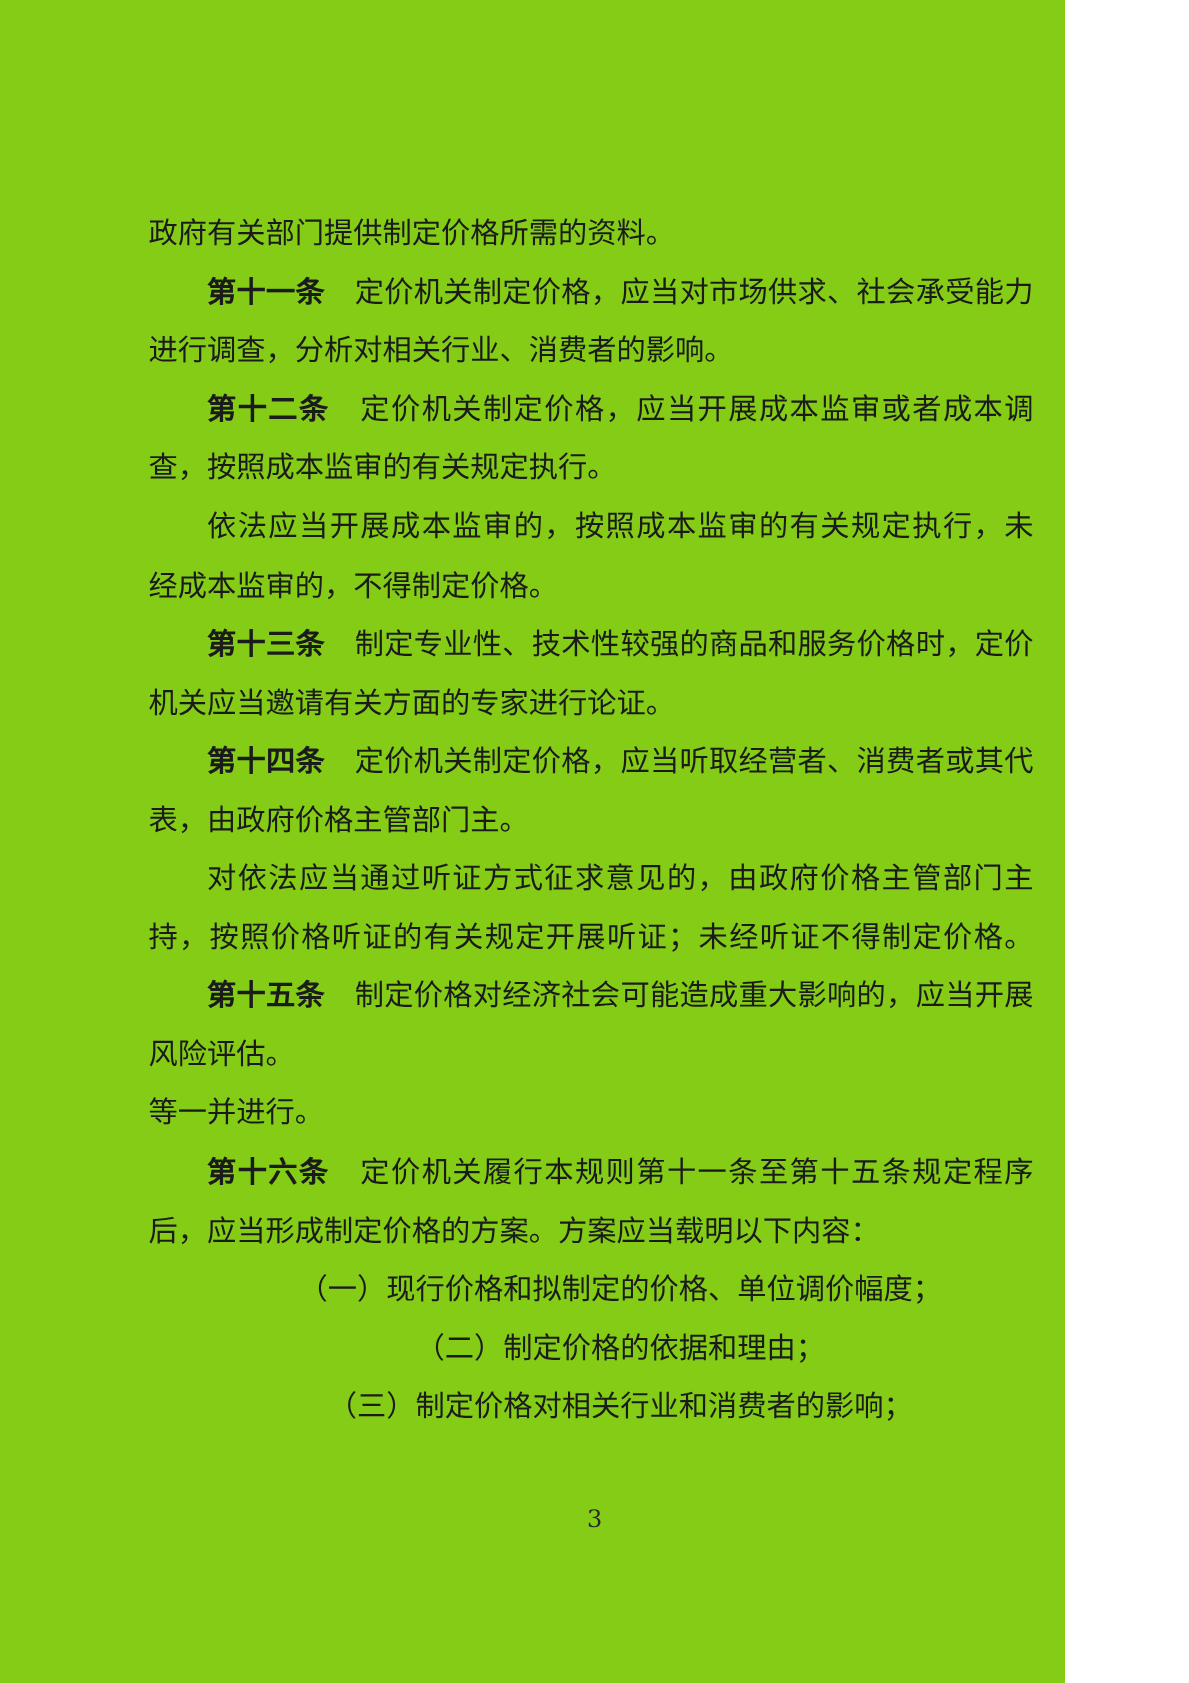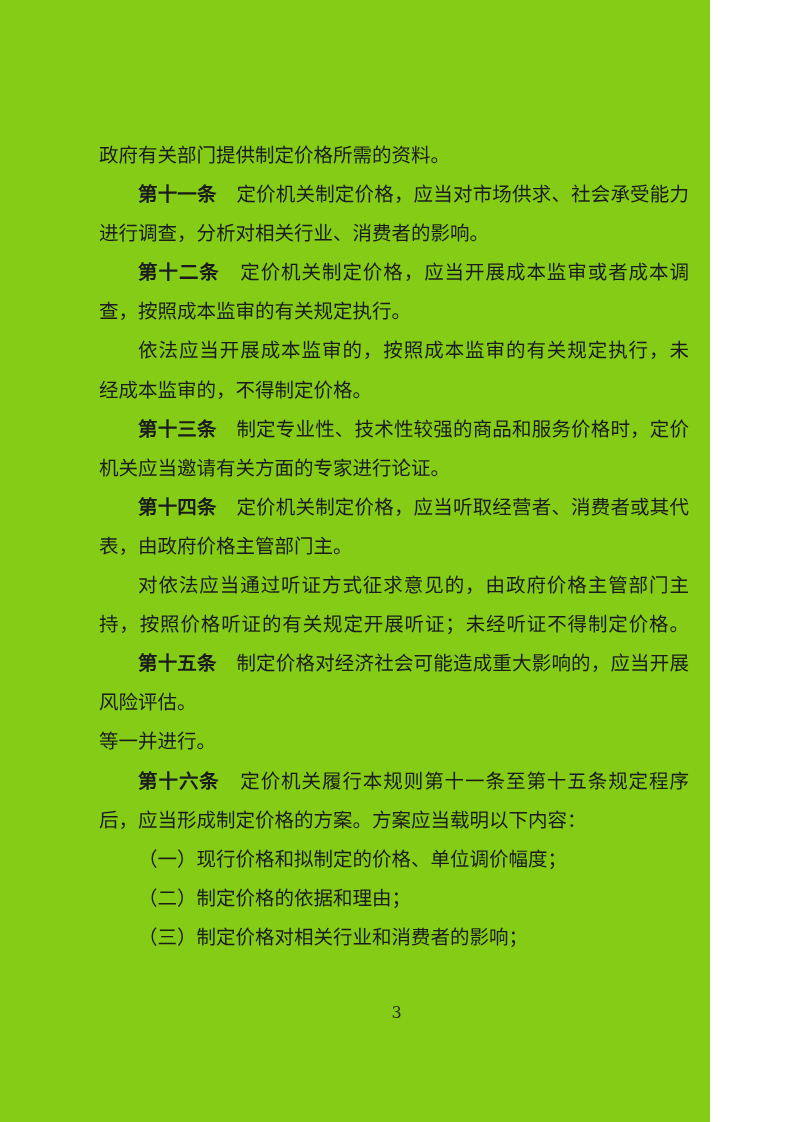--- a/index.html
+++ b/index.html
@@ -32,20 +32,21 @@
     letter-spacing: 0;
   }
   .text-line {
     height: 39.1px;
     line-height: 39.1px;
     white-space: normal;
     text-align: left;
   }
   .text-line.indent {
     text-indent: 39px;
+    text-align: center;
   }
   .text-line.fill {
     text-align: justify;
     text-align-last: justify;
     text-justify: inter-ideograph;
   }
   .article-head {
     font-weight: bold;
   }
   .page-number {

